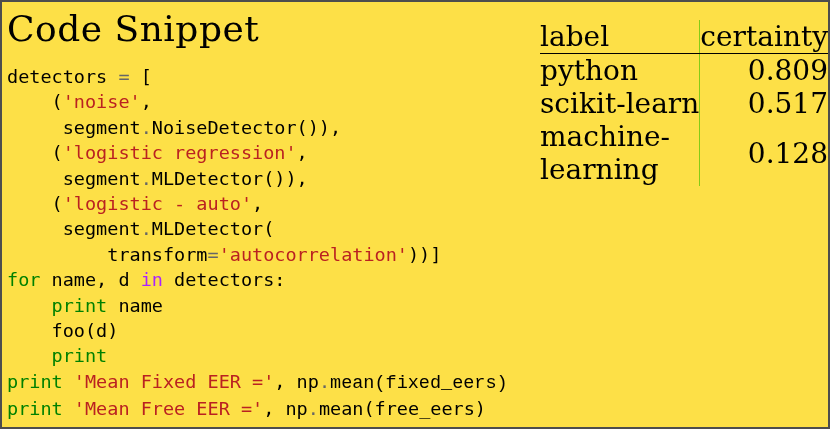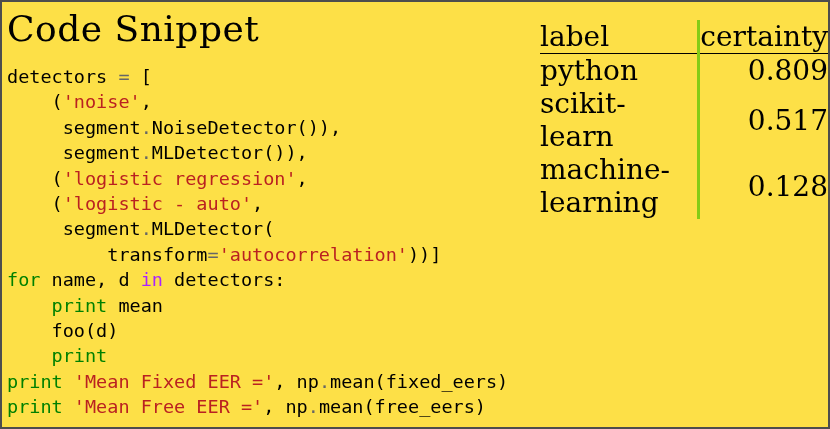--- a/index.html
+++ b/index.html
@@ -36,43 +36,43 @@
     border-collapse: collapse;
     margin-top: 12px;
     font-family: "DejaVu Serif", "Liberation Serif", serif;
     font-size: 28px;
     color: #000000;
   }
   .pred-table th, .pred-table td { font-weight: normal; padding: 0; }
   .pred-table thead th { border-bottom: 1px solid #000000; height: 28px; vertical-align: middle; }
   .pred-table tbody td { height: 27px; vertical-align: middle; }
   .col-label     { width: 170px; padding-left: 6px; padding-right: 6px; text-align: left; }
-  .col-certainty { width: 92px;  padding-left: 4px; padding-right: 6px; text-align: right; border-left: 3px solid #84cc16; }
+  .col-certainty { width: 92px;  padding-left: 4px; padding-right: 6px; text-align: right; border-left: 1px solid #84cc16; }
 </style>
 </head>
 <body>
 
 <div class="frame">
 
   <div class="panel-left">
     <h1 class="section-title">Code Snippet</h1>
     <div class="code-block">
         <div class="code-line"><span style="color: rgb(0, 0, 0);">detectors </span><span style="color: rgb(102, 102, 102);">=</span><span style="color: rgb(0, 0, 0);"> [</span></div>
         <div class="code-line"><span style="color: rgb(0, 0, 0);">    (</span><span style="color: rgb(186, 33, 33); text-align: right;">'noise'</span><span style="color: rgb(0, 0, 0);">,</span></div>
         <div class="code-line"><span style="color: rgb(0, 0, 0);">     segment</span><span style="color: rgb(102, 102, 102);">.</span><span style="color: rgb(0, 0, 0);">NoiseDetector()),</span></div>
+        <div class="code-line"><span style="color: rgb(0, 0, 0);">    (</span><span style="color: rgb(186, 33, 33);">'logistic regression'</span><span style="color: rgb(0, 0, 0);">,</span></div>
         <div class="code-line"><span style="color: rgb(0, 0, 0);">     segment</span><span style="color: rgb(102, 102, 102);">.</span><span style="color: rgb(0, 0, 0);">MLDetector()),</span></div>
-        <div class="code-line"><span style="color: rgb(0, 0, 0);">    (</span><span style="color: rgb(186, 33, 33);">'logistic regression'</span><span style="color: rgb(0, 0, 0);">,</span></div>
         <div class="code-line"><span style="color: rgb(0, 0, 0);">    (</span><span style="color: rgb(186, 33, 33);">'logistic - auto'</span><span style="color: rgb(0, 0, 0);">,</span></div>
         <div class="code-line"><span style="color: rgb(0, 0, 0);">     segment</span><span style="color: rgb(102, 102, 102);">.</span><span style="color: rgb(0, 0, 0);">MLDetector(</span></div>
         <div class="code-line"><span style="color: rgb(0, 0, 0);">         transform</span><span style="color: rgb(102, 102, 102);">=</span><span style="color: rgb(186, 33, 33);">'autocorrelation'</span><span style="color: rgb(0, 0, 0);">))]</span></div>
         <div class="code-line"><span style="color: rgb(0, 128, 0);">for</span><span style="color: rgb(0, 0, 0);"> name, d </span><span style="color: rgb(170, 34, 255);">in</span><span style="color: rgb(0, 0, 0);"> detectors:</span></div>
-        <div class="code-line"><span style="color: rgb(0, 0, 0);">    </span><span style="color: rgb(0, 128, 0);">print</span><span style="color: rgb(0, 0, 0);"> mean</span></div>
+        <div class="code-line"><span style="color: rgb(0, 0, 0);">    </span><span style="color: rgb(0, 128, 0);">print</span><span style="color: rgb(0, 0, 0);"> name</span></div>
         <div class="code-line"><span style="color: rgb(0, 0, 0);">    foo(d)</span></div>
         <div class="code-line"><span style="color: rgb(0, 0, 0);">    </span><span style="color: rgb(0, 128, 0);">print</span></div>
-        <div class="code-line"><span style="color: rgb(0, 128, 0);">print</span><span style="color: rgb(0, 0, 0);"> </span><span style="color: rgb(186, 33, 33);">'Mean Fixed EER ='</span><span style="color: rgb(0, 0, 0);">, np</span><span style="color: rgb(102, 102, 102);">.</span><span style="color: rgb(0, 0, 0);">mean(fixed_eers)</span></div>
+        <div class="code-line"><span style="color: rgb(0, 128, 0);">print</span><span style="color: rgb(0, 0, 0);"> </span><span style="color: rgb(186, 33, 33);">'Mean Fixed EER ='</span><span style="color: rgb(0, 0, 0);">, np</span><span style="color: rgb(102, 102, 102);">.</span><span style="color: rgb(0, 0, 0); font-family: Liberation Mono, monospace;">mean(fixed_eers)</span></div>
         <div class="code-line"><span style="color: rgb(0, 128, 0);">print</span><span style="color: rgb(0, 0, 0);"> </span><span style="color: rgb(186, 33, 33);">'Mean Free EER ='</span><span style="color: rgb(0, 0, 0);">, np</span><span style="color: rgb(102, 102, 102);">.</span><span style="color: rgb(0, 0, 0);">mean(free_eers)</span></div>
       </div>
   </div>
 
   <div class="panel-right">
     <table class="pred-table">
       <thead>
         <tr>
           <th class="col-label">label</th>
           <th class="col-certainty">certainty</th>

